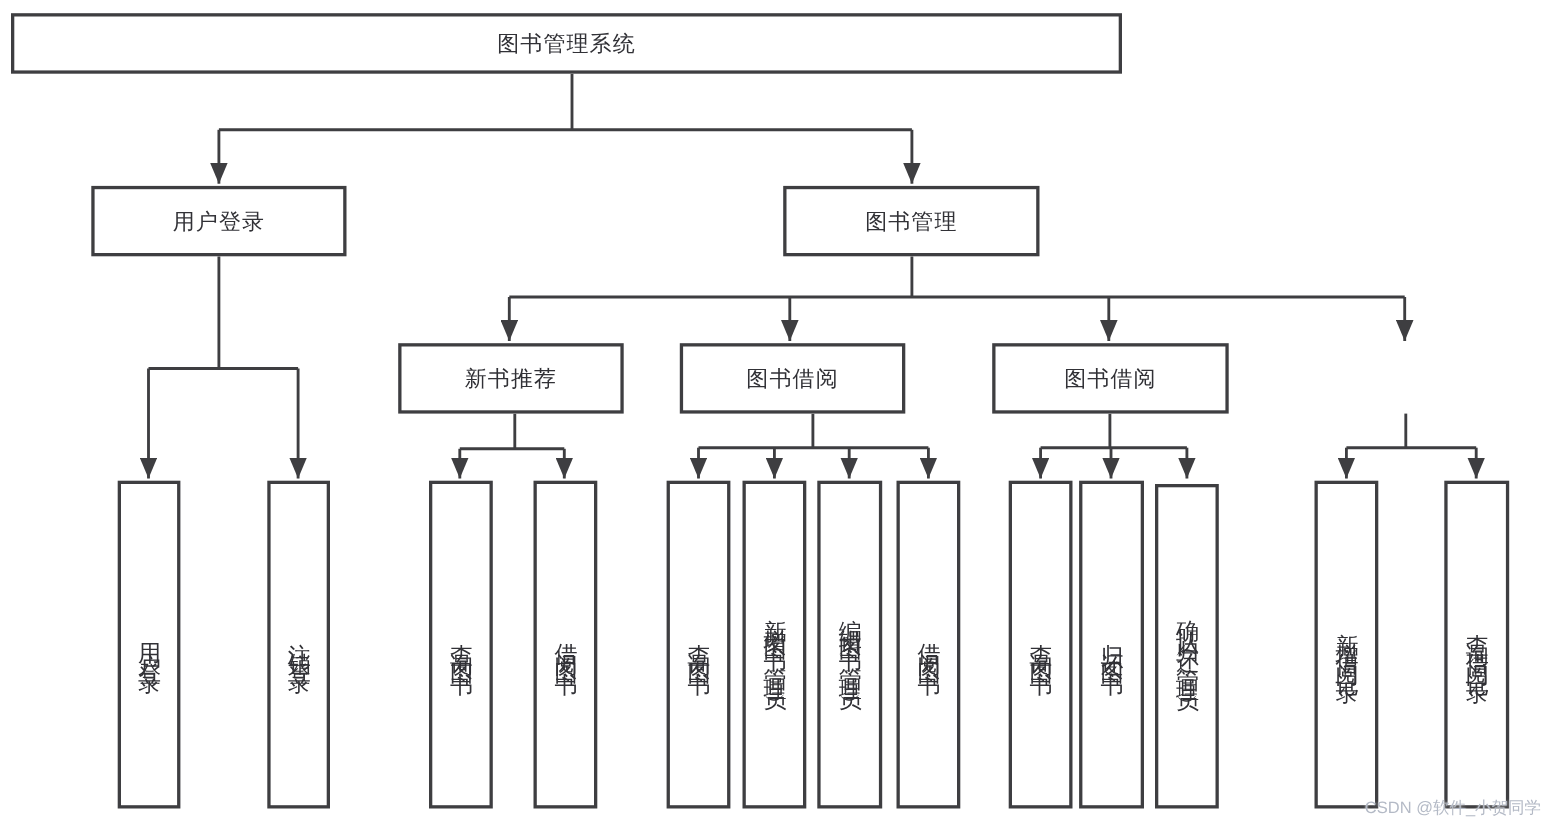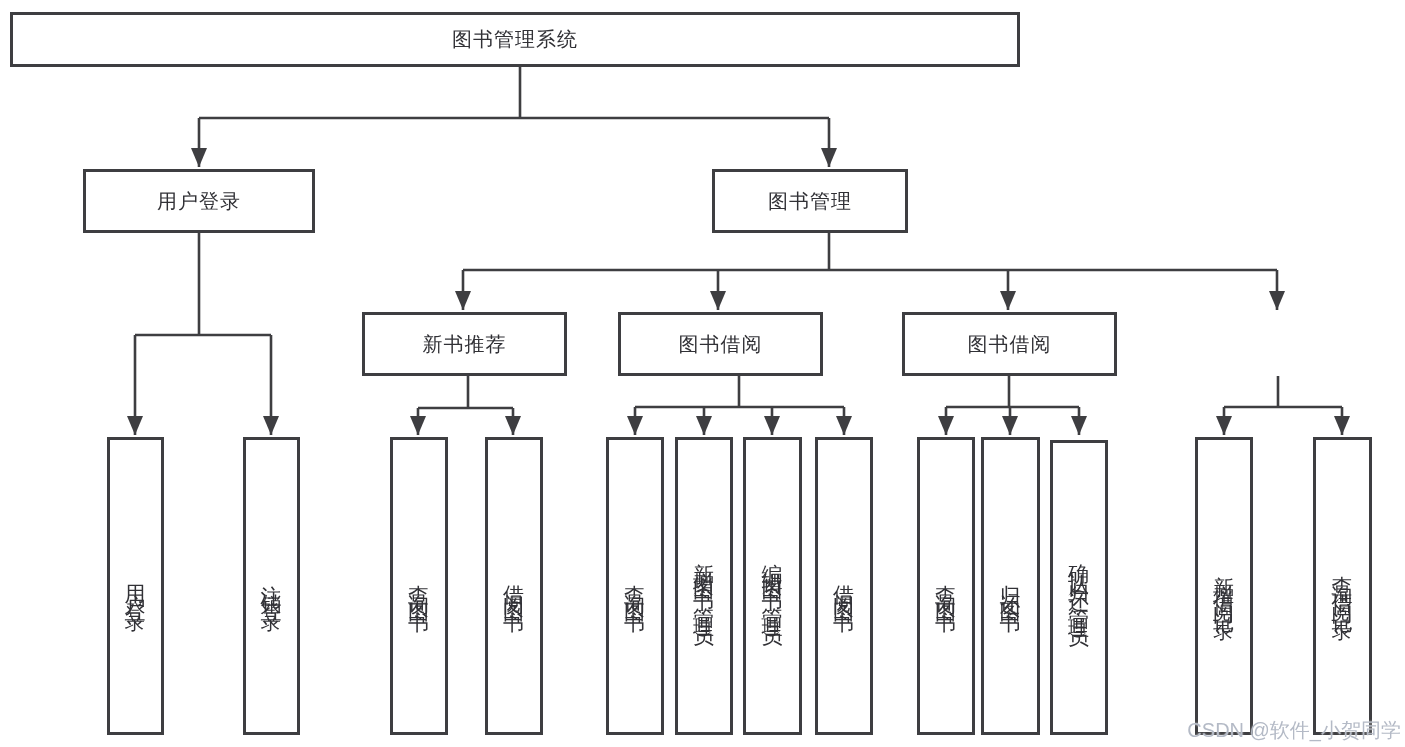--- a/index.html
+++ b/index.html
@@ -61,21 +61,21 @@
     text-orientation: mixed;
     font-size: 21px;
     line-height: 1;
     letter-spacing: 9px;
     white-space: nowrap;
   }
   .watermark {
     position: absolute;
     right: 4px;
     bottom: 3px;
-    font-size: 20px;
+    font-size: 15px;
     color: var(--watermark);
     text-shadow: 0 0 2px rgba(255,255,255,0.85);
     white-space: nowrap;
     pointer-events: none;
   }
 </style>
 </head>
 <body>
 
 <div id="stage">
@@ -128,21 +128,21 @@
     <path d="M1342 407 V435" marker-end="url(#arrow)"></path>
   </svg>
 
   <div class="node h-node root-node" style="left:10px; top:12px; width:1010px; height:55px;">
     <span>图书管理系统</span>
   </div>
 
   <div class="node h-node" style="left:83px; top:169px; width:232px; height:64px;">
     <span>用户登录</span>
   </div>
-  <div class="node h-node" style="left:712px; top:169px; width:196px; height:64px;">
+  <div class="node h-node" style="left:712px; top:169px; width:233px; height:64px;">
     <span>图书管理</span>
   </div>
 
   <div class="node h-node" style="left:618px; top:312px; width:205px; height:64px;">
     <span>图书借阅</span>
   </div>
   <div class="node h-node" style="left:362px; top:312px; width:205px; height:64px;">
     <span>新书推荐</span>
   </div>
   <div class="node h-node" style="left:902px; top:312px; width:215px; height:64px;">

